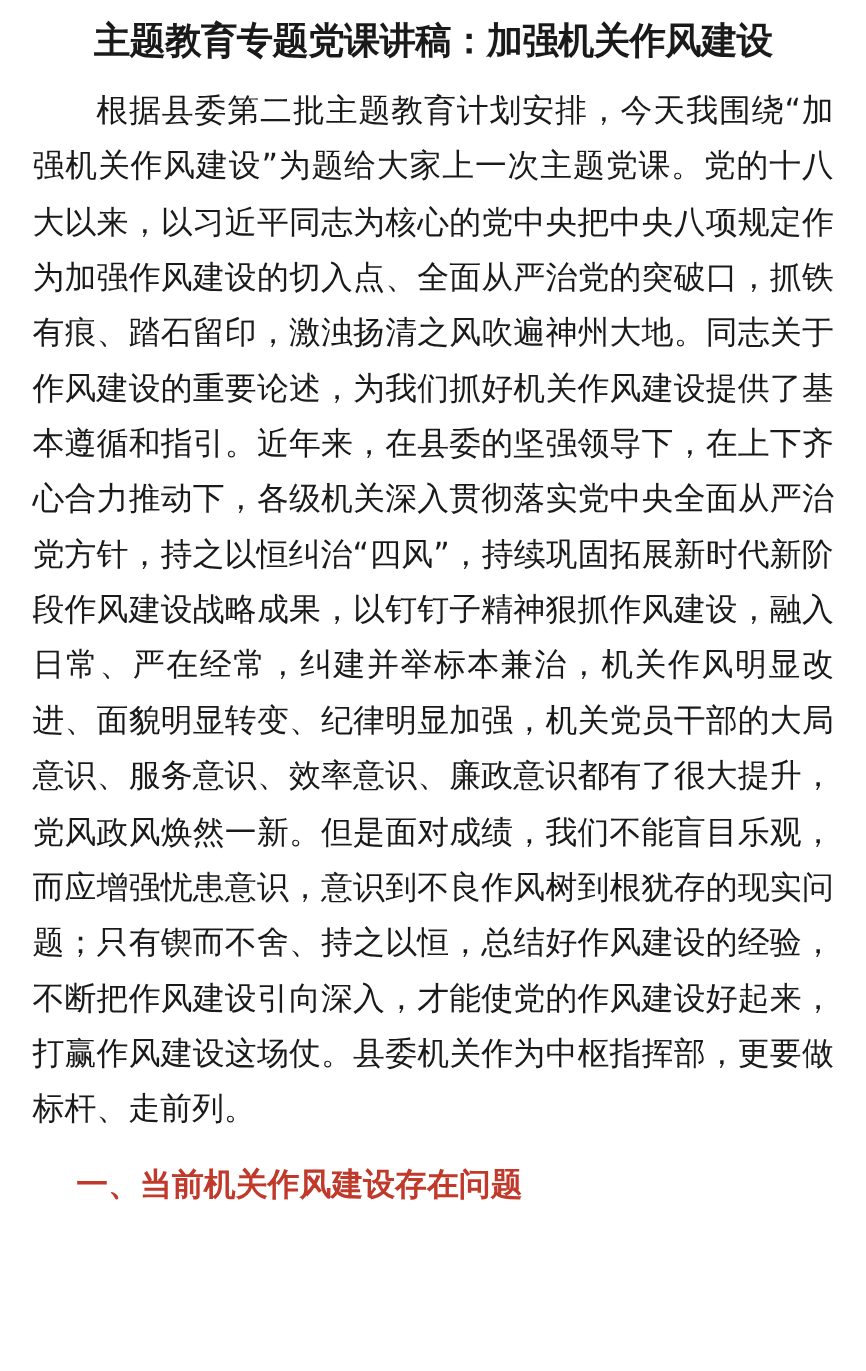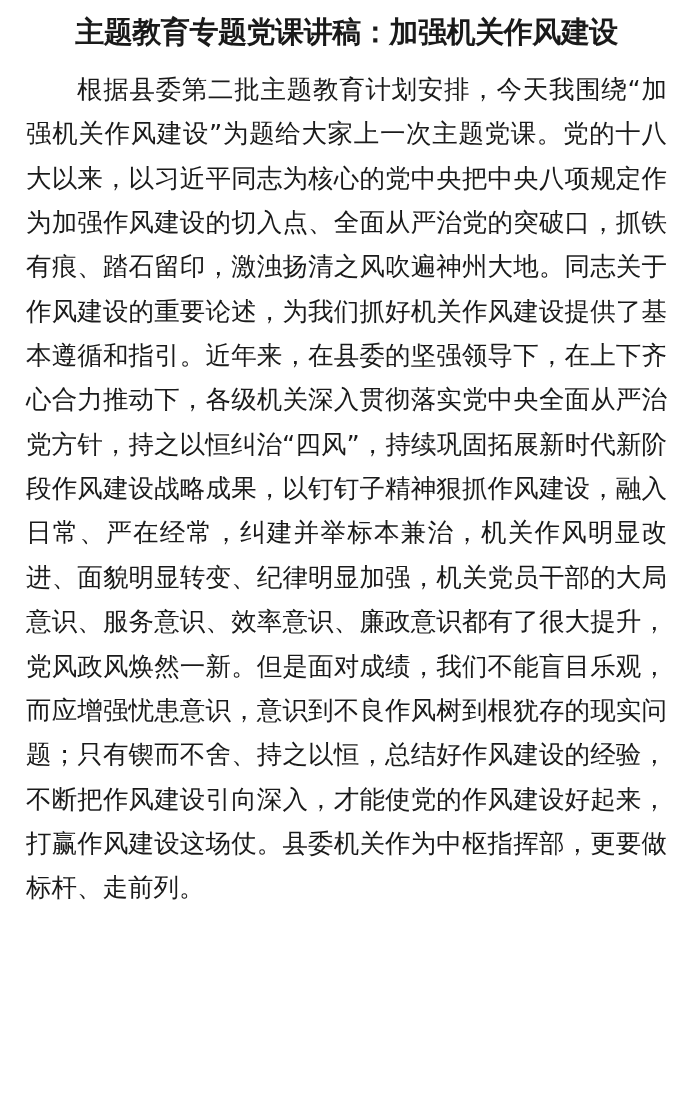--- a/index.html
+++ b/index.html
@@ -54,14 +54,15 @@
 </style>
 </head>
 <body>
 
 <div class="page">
 
   <h1 class="doc-title">主题教育专题党课讲稿：加强机关作风建设</h1>
 
   <p class="body-para">根据县委第二批主题教育计划安排，今天我围绕“加强机关作风建设”为题给大家上一次主题党课。党的十八大以来，以习近平同志为核心的党中央把中央八项规定作为加强作风建设的切入点、全面从严治党的突破口，抓铁有痕、踏石留印，激浊扬清之风吹遍神州大地。同志关于作风建设的重要论述，为我们抓好机关作风建设提供了基本遵循和指引。近年来，在县委的坚强领导下，在上下齐心合力推动下，各级机关深入贯彻落实党中央全面从严治党方针，持之以恒纠治“四风”，持续巩固拓展新时代新阶段作风建设战略成果，以钉钉子精神狠抓作风建设，融入日常、严在经常，纠建并举标本兼治，机关作风明显改进、面貌明显转变、纪律明显加强，机关党员干部的大局意识、服务意识、效率意识、廉政意识都有了很大提升，党风政风焕然一新。但是面对成绩，我们不能盲目乐观，而应增强忧患意识，意识到不良作风树到根犹存的现实问题；只有锲而不舍、持之以恒，总结好作风建设的经验，不断把作风建设引向深入，才能使党的作风建设好起来，打赢作风建设这场仗。县委机关作为中枢指挥部，更要做标杆、走前列。</p>
 
+  <p class="section-heading">一、当前机关作风建设存在问题</p>
 
 </div>
 
 </body></html>

